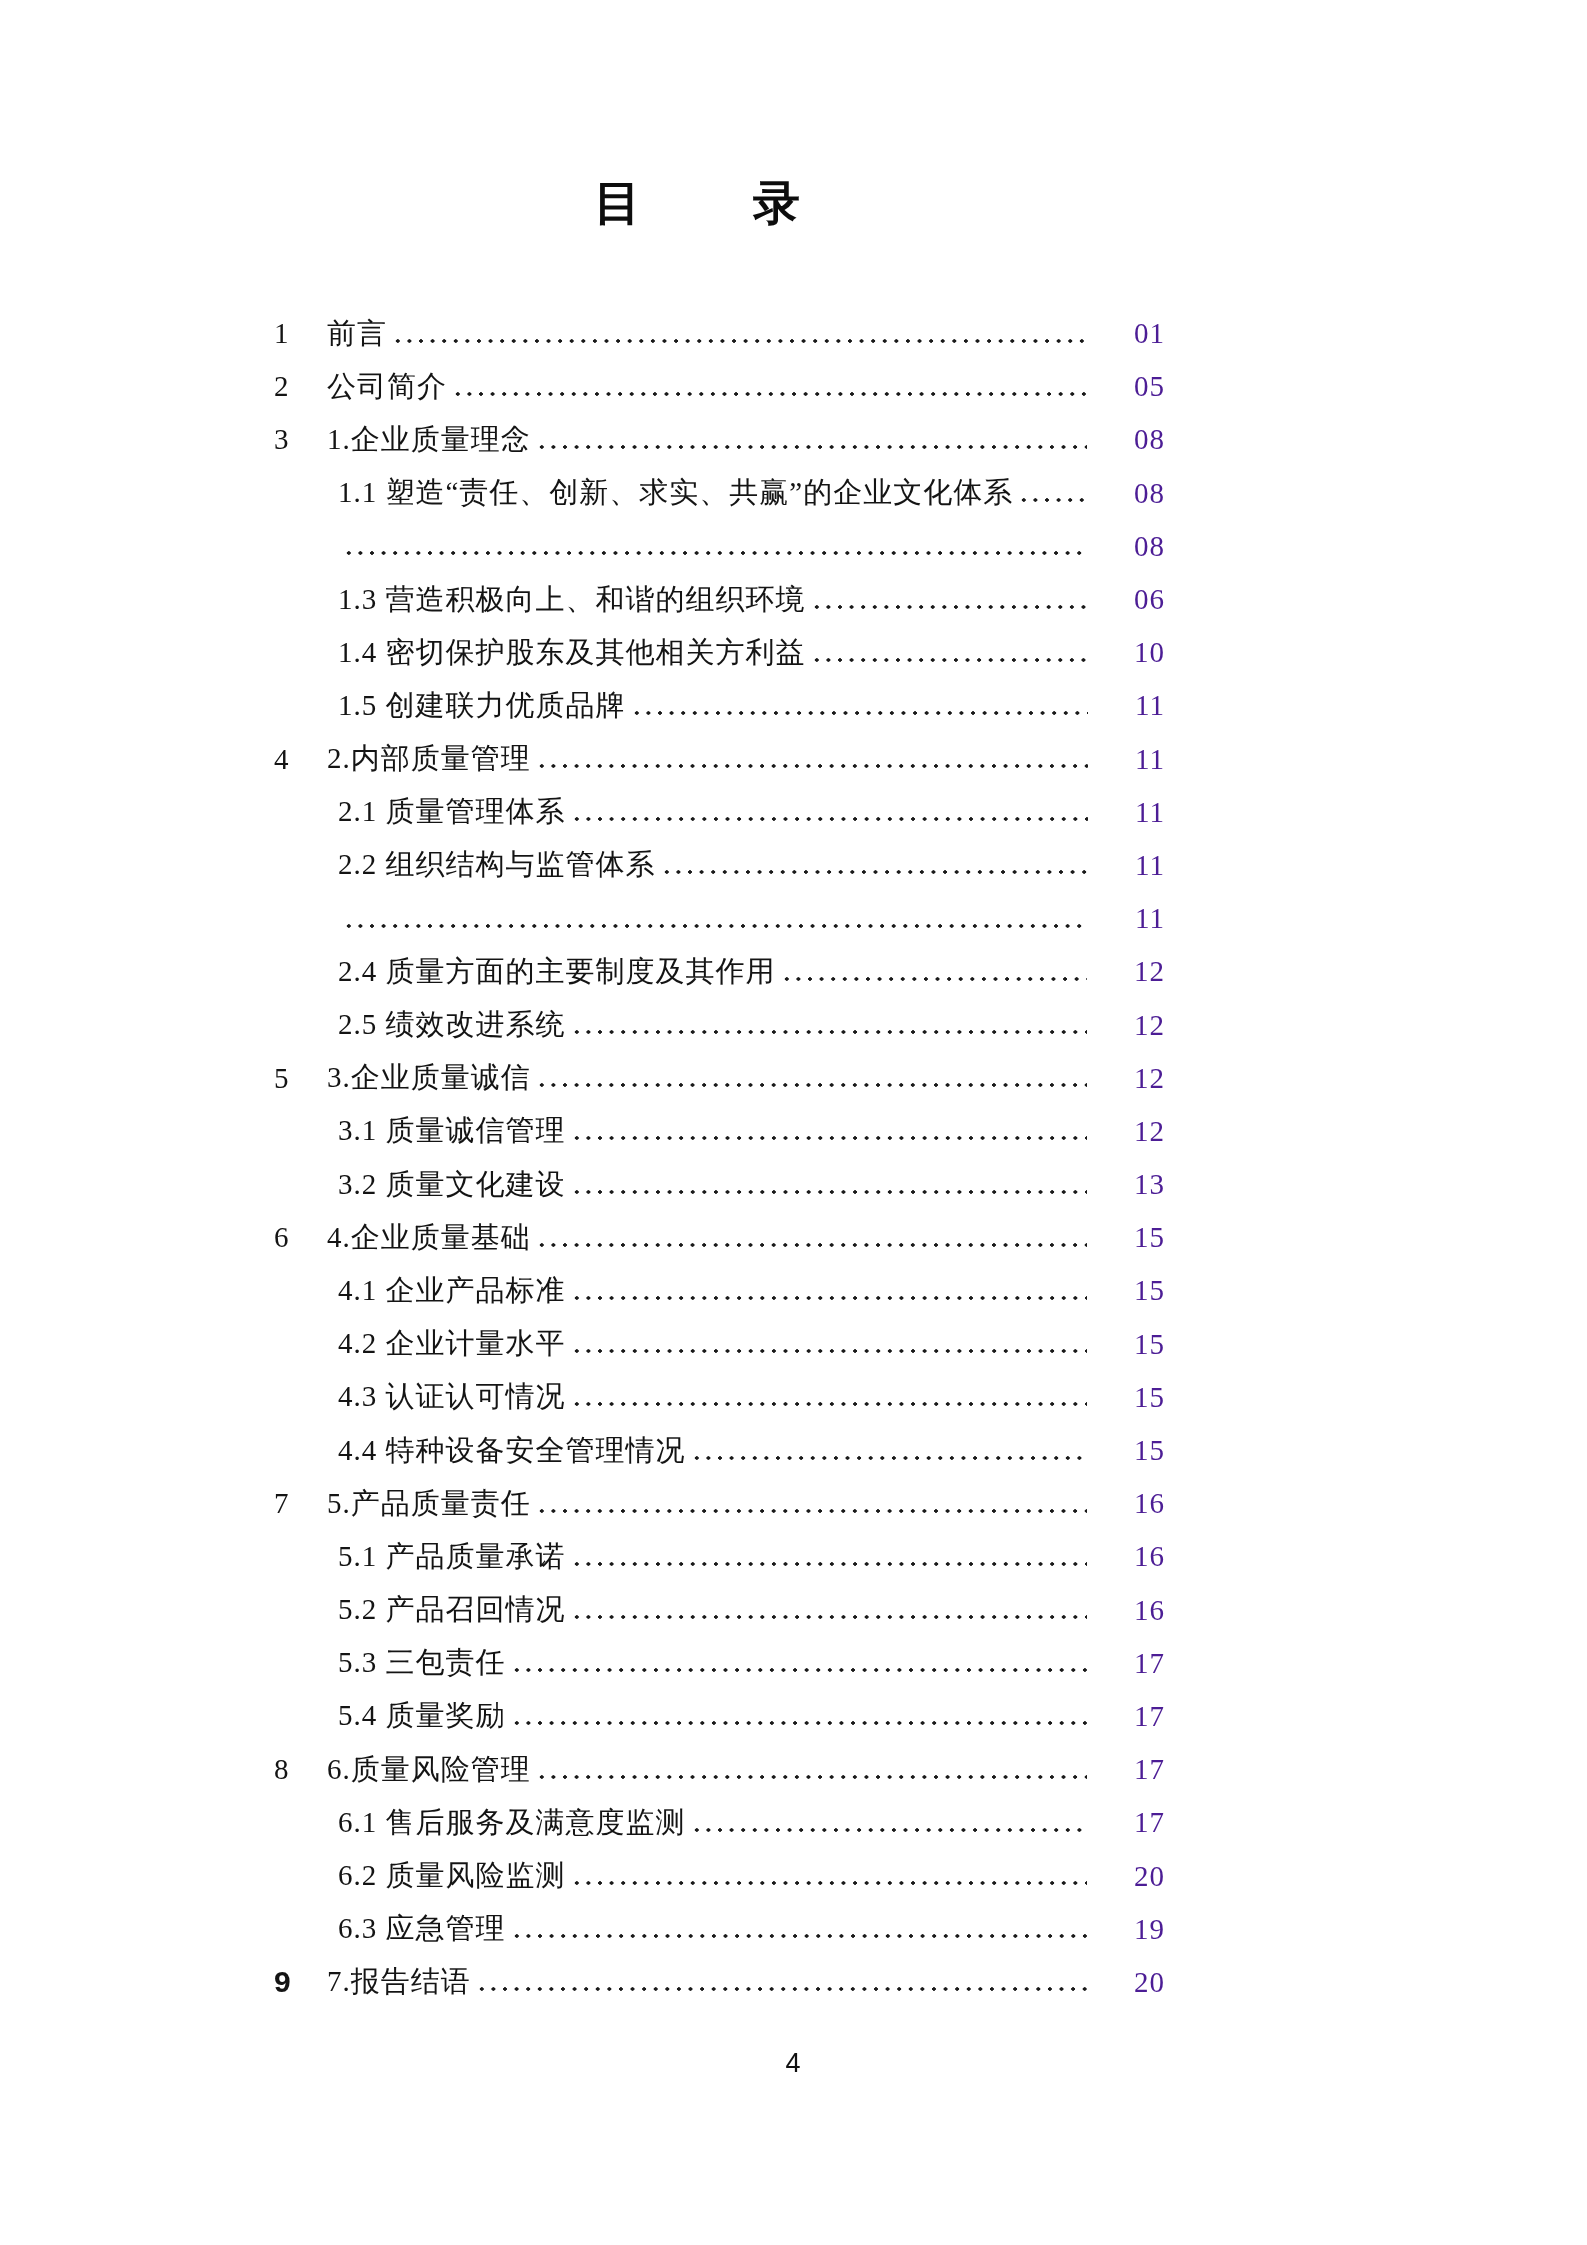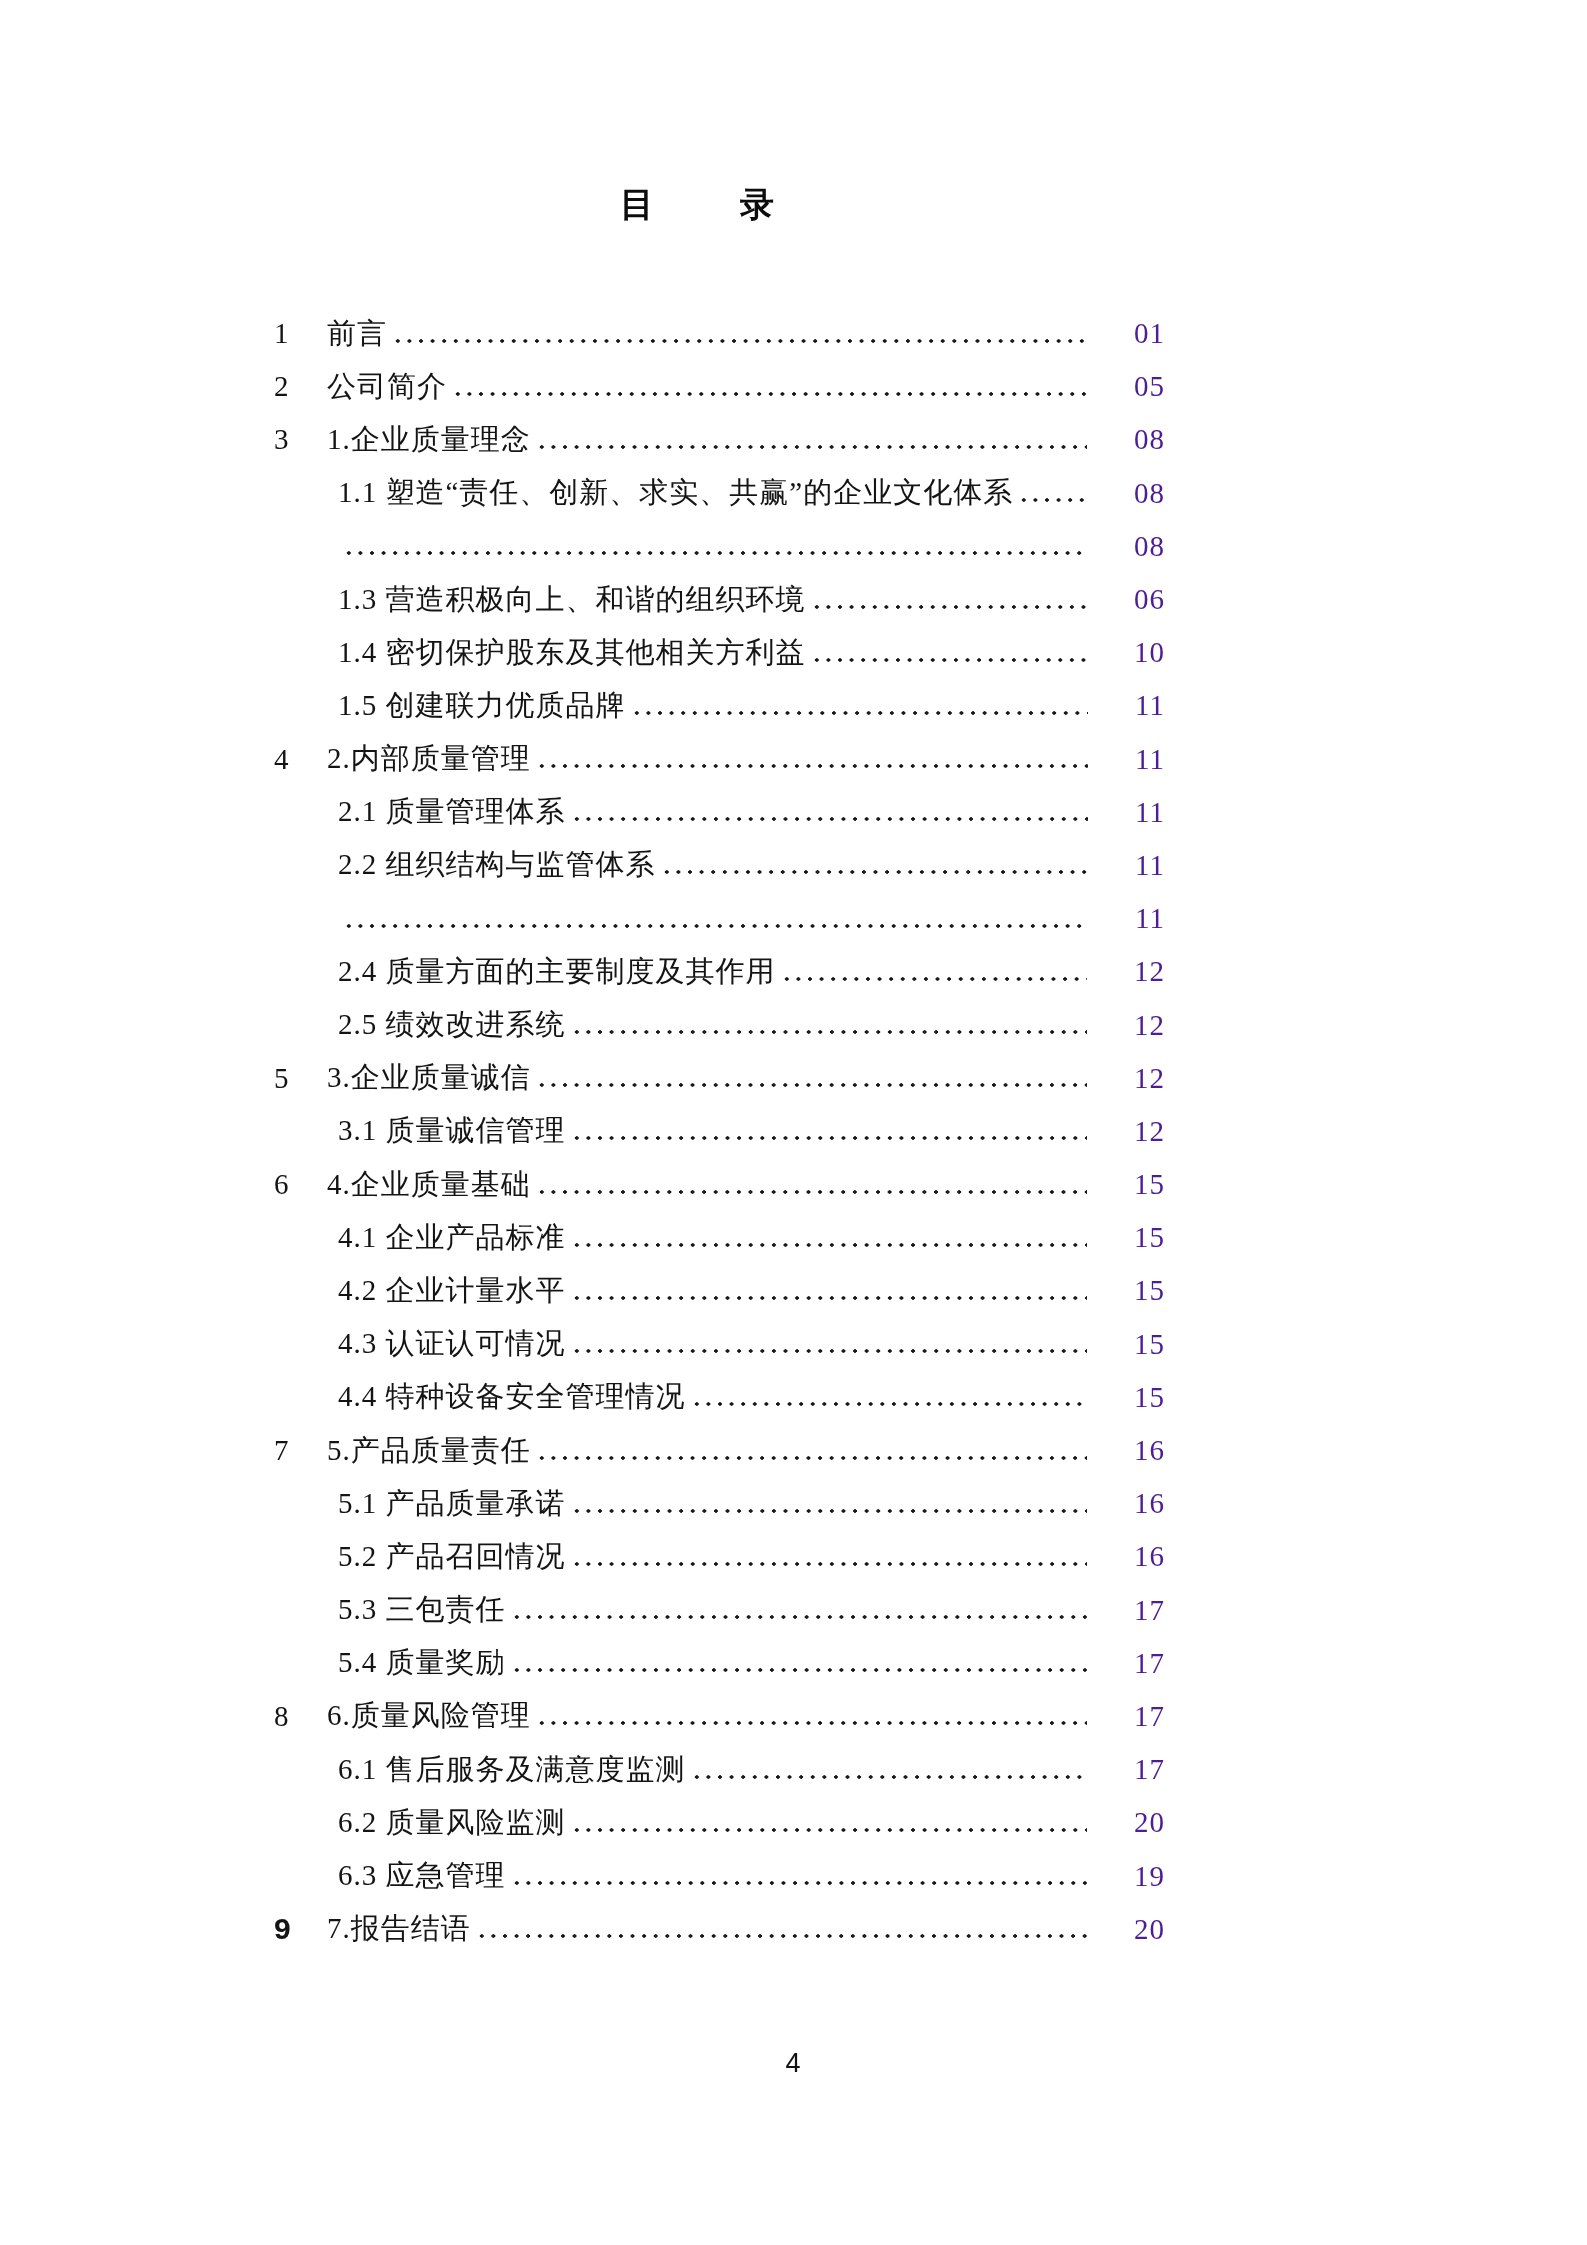--- a/index.html
+++ b/index.html
@@ -11,24 +11,24 @@
     position: relative;
     width: 1587px;
     height: 2245px;
     background: #ffffff;
     overflow: hidden;
     font-family: "Liberation Serif", "DejaVu Serif", serif;
     color: #111111;
   }
   .doc-title {
     position: absolute;
-    top: 182px;
+    top: 172px;
     left: 700px;
     transform: translateX(-50%);
-    font-size: 34px;
+    font-size: 47px;
     font-weight: bold;
     letter-spacing: 6px;
     white-space: nowrap;
     color: #0d0d0d;
   }
   .toc {
     position: absolute;
     top: 307px;
     left: 274px;
     width: 891px;
@@ -166,20 +166,25 @@
         <span class="num">5</span>
         <span class="label">3.企业质量诚信</span>
         <span class="dots"></span>
         <span class="pagenum">12</span>
       </div>
       <div class="row sub">
         <span class="label">3.1 质量诚信管理</span>
         <span class="dots"></span>
         <span class="pagenum">12</span>
       </div>
+      <div class="row sub">
+        <span class="label">3.2 质量文化建设</span>
+        <span class="dots"></span>
+        <span class="pagenum">13</span>
+      </div>
       <div class="row top">
         <span class="num">6</span>
         <span class="label">4.企业质量基础</span>
         <span class="dots"></span>
         <span class="pagenum">15</span>
       </div>
       <div class="row sub">
         <span class="label">4.1 企业产品标准</span>
         <span class="dots"></span>
         <span class="pagenum">15</span>

